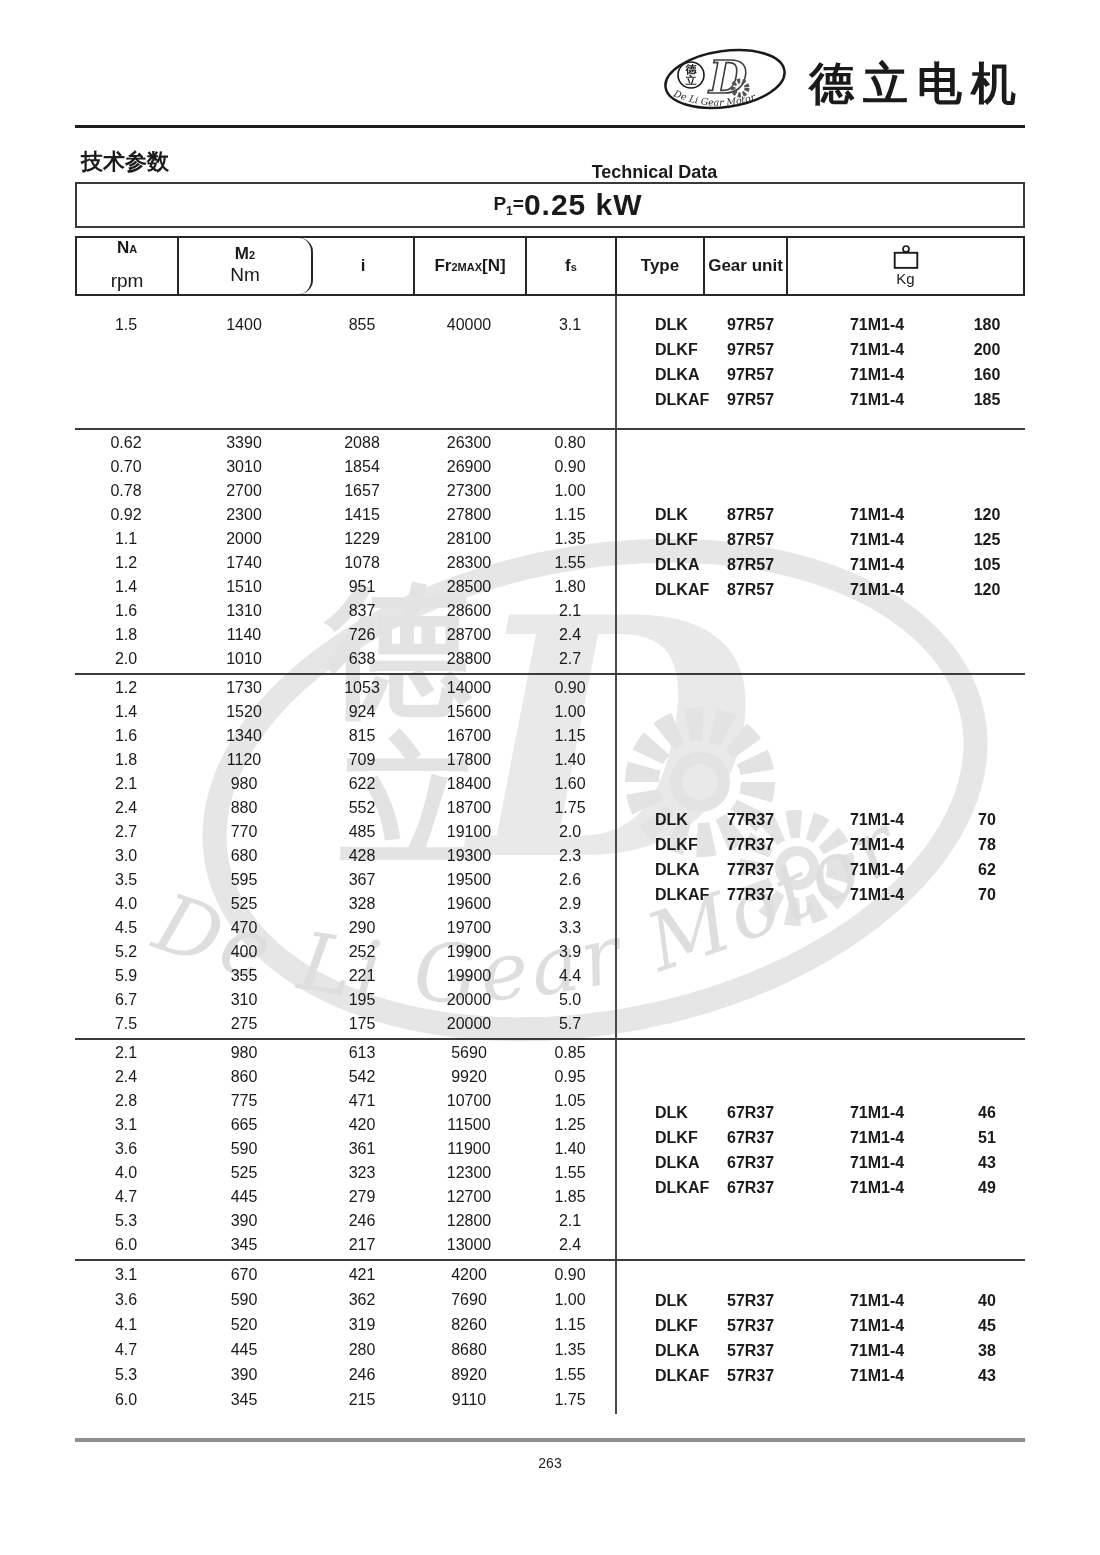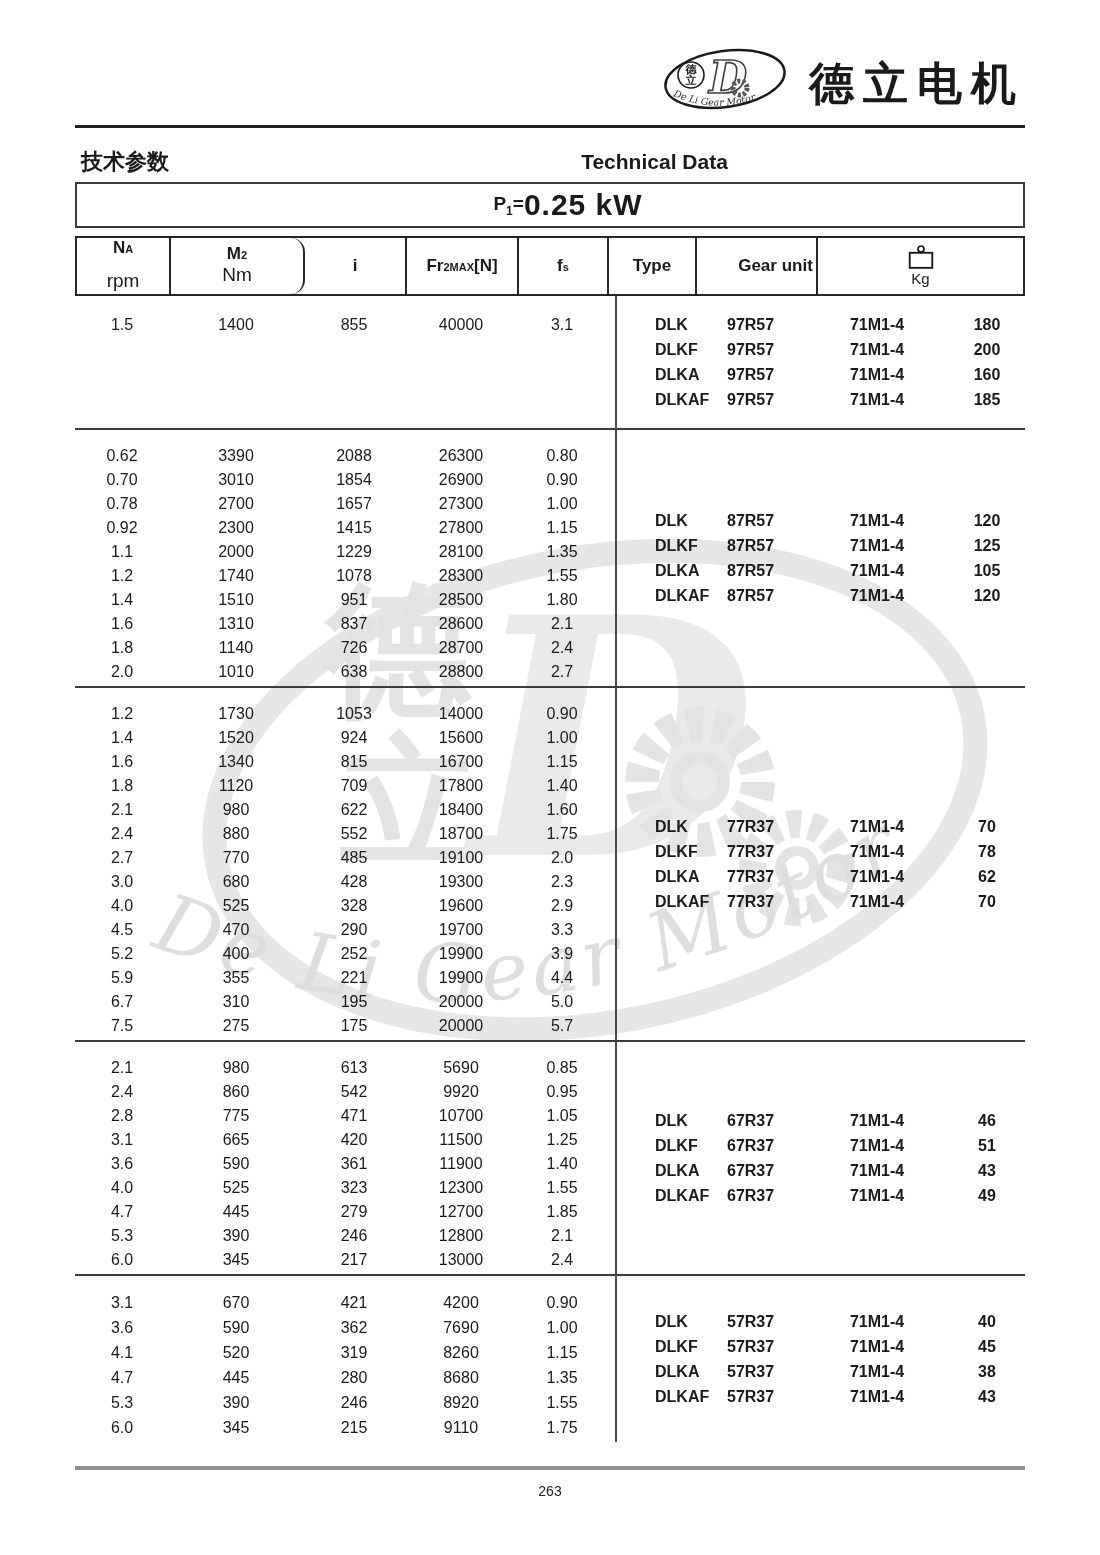--- a/index.html
+++ b/index.html
@@ -13,49 +13,49 @@
   
   .brand-row{display:flex;justify-content:flex-end;align-items:center;gap:16px;padding-top:46px;height:74px;}
   .emblem{flex:0 0 auto;}
   .brand-cn{font-size:45px;font-weight:bold;letter-spacing:9px;line-height:1;
             font-family:"DejaVu Sans",sans-serif;white-space:nowrap;}
   .top-rule{height:3px;background:#1d1d1d;margin-top:5px;}
 
   
   .title-row{position:relative;height:30px;margin-top:17px;}
   .title-cn{position:absolute;left:6px;top:2px;font-size:22px;font-weight:bold;}
-  .title-en{position:absolute;left:61%;transform:translateX(-50%);top:5px;font-size:21px;font-weight:bold;}
+  .title-en{position:absolute;left:61%;transform:translateX(-50%);top:17px;font-size:18px;font-weight:bold;}
 
   
   .power-box{margin-top:7px;height:46px;border:2px solid #3a3a3a;box-sizing:border-box;
              display:flex;align-items:center;justify-content:center;padding-left:36px;}
   .p1{font-size:19px;font-weight:bold;}
   .p1 sub{font-size:12px;font-weight:bold;}
   .pv{font-size:30px;font-weight:bold;letter-spacing:1px;}
 
   
   .thead{margin-top:8px;width:950px;height:60px;border:2px solid #262626;box-sizing:border-box;display:flex;}
   .th{border-right:2px solid #262626;box-sizing:border-box;display:flex;flex-direction:column;
       align-items:center;justify-content:center;flex:0 0 auto;}
   .th:last-child{border-right:none;flex:1 1 auto;width:auto;}
   .th-main{font-weight:bold;font-size:17px;line-height:1.1;white-space:nowrap;}
   .msub{font-size:11px;font-weight:bold;}
   .th-sub{font-size:19px;line-height:1.2;}
   .th-sub:empty{display:none;}
   .kg-label{font-size:15px;line-height:1.1;margin-top:1px;}
 
   
-  .w0{width:94px;gap:12px;} .w1{width:134px;border-radius:14px;} .w2{width:102px;} .w3{width:112px;} .w4{width:90px;}
-  .w5{width:88px;}  .w6{width:83px;margin-left:38px;} .w7{width:144px;} .w8{width:78px;}
+  .w0{width:102px;gap:12px;} .w1{width:134px;border-radius:14px;} .w2{width:102px;} .w3{width:112px;} .w4{width:90px;}
+  .w5{width:88px;}  .w6{width:83px;} .w7{width:144px;} .w8{width:78px;}
 
   
   #table-body{width:950px;}
   .block{display:flex;width:950px;border-top:2px solid #3c3c3c;box-sizing:border-box;}
   .block.first{border-top:none;height:132px;}
-  .bleft{width:540px;box-sizing:border-box;padding-top:14px;padding-bottom:2px;}
+  .bleft{width:540px;box-sizing:border-box;padding-top:1px;padding-bottom:2px;}
   .block.first .bleft{padding-top:16px;}
   .bright{width:410px;box-sizing:border-box;border-left:2px solid #4a4a4a;
           display:flex;align-items:center;font-weight:bold;}
   .drow{display:flex;height:24px;line-height:24px;}
   .block.first .drow,.block.last .drow{height:25px;line-height:25px;}
   .vrow{display:flex;height:25px;line-height:25px;}
   .dc{display:inline-block;text-align:center;font-size:16px;box-sizing:border-box;}
   .vc{display:inline-block;font-size:16px;box-sizing:border-box;}
   .v0{width:88px;text-align:left;padding-left:38px;}
   .v1{width:100px;text-align:left;padding-left:22px;}
@@ -348,20 +348,27 @@
               <span class="dc w4">2.0</span>
             </div>
             <div class="drow">
               <span class="dc w0">3.0</span>
               <span class="dc w1">680</span>
               <span class="dc w2">428</span>
               <span class="dc w3">19300</span>
               <span class="dc w4">2.3</span>
             </div>
             <div class="drow">
+              <span class="dc w0">3.5</span>
+              <span class="dc w1">595</span>
+              <span class="dc w2">367</span>
+              <span class="dc w3">19500</span>
+              <span class="dc w4">2.6</span>
+            </div>
+            <div class="drow">
               <span class="dc w0">4.0</span>
               <span class="dc w1">525</span>
               <span class="dc w2">328</span>
               <span class="dc w3">19600</span>
               <span class="dc w4">2.9</span>
             </div>
             <div class="drow">
               <span class="dc w0">4.5</span>
               <span class="dc w1">470</span>
               <span class="dc w2">290</span>

